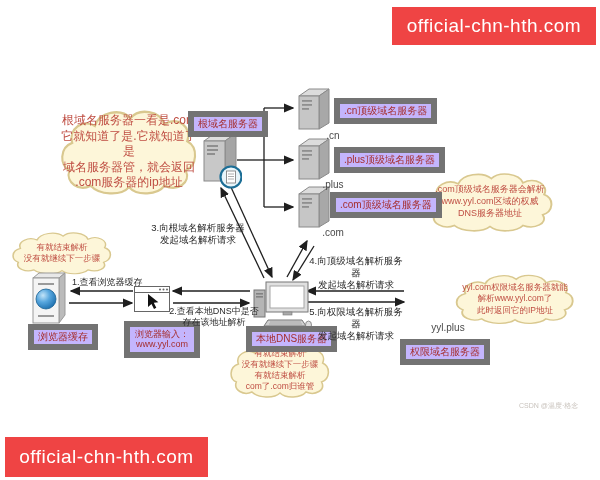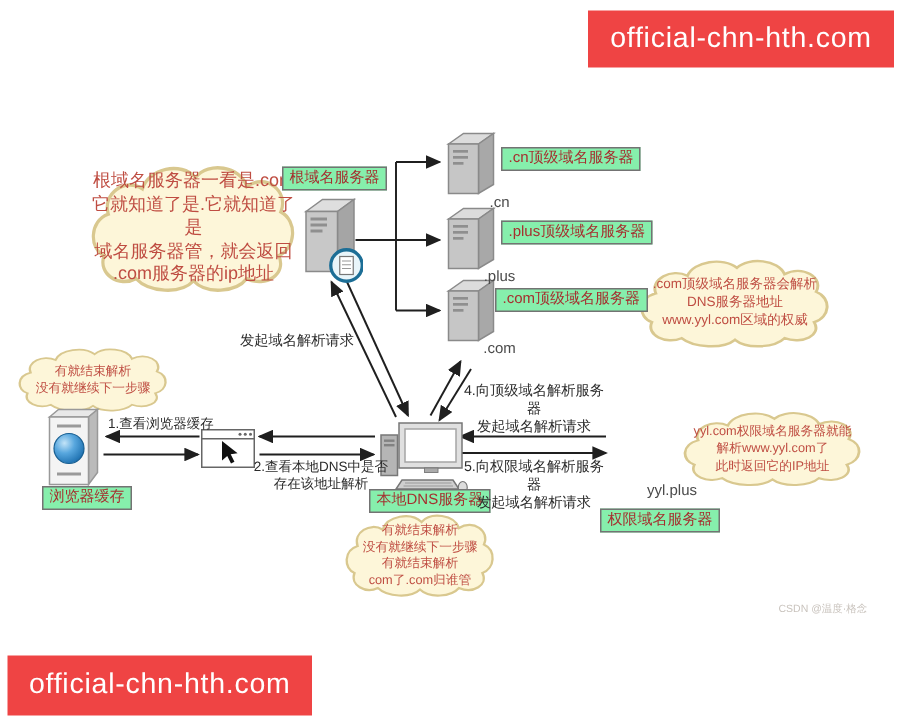--- a/index.html
+++ b/index.html
@@ -3,21 +3,21 @@
 <meta charset="utf-8">
 <style>
   html,body{margin:0;padding:0;background:#fff;}
   .canvas{position:relative;width:600px;height:480px;background:#ffffff;overflow:hidden;
           font-family:"Liberation Sans","DejaVu Sans",sans-serif;}
   .wires{position:absolute;left:0;top:0;z-index:1;}
   .ln{stroke:#1f1f1f;stroke-width:1.3;fill:none;}
   .icon{position:absolute;z-index:3;}
   .icon svg{display:block;width:100%;height:100%;}
   
-  .plabel{position:absolute;z-index:4;background:#86efac;border:1px solid #737373;color:#a52f2f;
+  .plabel{position:absolute;z-index:4;background:#c4b5fd;border:6px solid #737373;color:#a52f2f;
           font-size:10px;line-height:1.15;padding:1px 4px;white-space:nowrap;}
   .plabel.center{text-align:center;white-space:normal;}
   
   .cloud{position:absolute;z-index:2;display:flex;align-items:center;justify-content:center;}
   .cloud-bg{position:absolute;left:0;top:0;width:100%;height:100%;}
   .cloud-text{position:relative;z-index:1;text-align:center;color:#bf4d42;line-height:1.3;}
   
   .step{position:absolute;z-index:4;color:#2b2b2b;line-height:1.25;text-align:center;}
   
   .caption{position:absolute;z-index:4;color:#4a4a4a;font-size:10px;text-align:center;margin-left:19px;}
@@ -83,22 +83,22 @@
       <div>没有就继续下一步骤</div>
     </div>
   </div>
 
   <div class="cloud" style="left:424px;top:170px;width:132px;height:64px;">
     <svg class="cloud-bg" viewBox="0 0 200 120" preserveAspectRatio="none">
       <path d="M46,104 C30,112 10,100 16,84 C2,78 2,54 20,48 C14,30 36,16 52,26 C58,8 88,2 102,16 C114,2 144,6 150,24 C168,12 190,28 182,46 C198,54 196,78 180,84 C188,100 168,112 150,104 C140,116 112,118 100,106 C88,118 58,116 46,104 Z" fill="#fdf6d9" stroke="#d9c88f" stroke-width="3"></path>
     </svg>
     <div class="cloud-text" style="font-size:9px;">
       <div>.com顶级域名服务器会解析</div>
+      <div>www.yyl.com区域的权威</div>
       <div>DNS服务器地址</div>
-      <div>www.yyl.com区域的权威</div>
     </div>
   </div>
 
   <div class="cloud" style="left:453px;top:272px;width:124px;height:54px;">
     <svg class="cloud-bg" viewBox="0 0 200 120" preserveAspectRatio="none">
       <path d="M46,104 C30,112 10,100 16,84 C2,78 2,54 20,48 C14,30 36,16 52,26 C58,8 88,2 102,16 C114,2 144,6 150,24 C168,12 190,28 182,46 C198,54 196,78 180,84 C188,100 168,112 150,104 C140,116 112,118 100,106 C88,118 58,116 46,104 Z" fill="#fdf6d9" stroke="#d9c88f" stroke-width="3"></path>
     </svg>
     <div class="cloud-text" style="font-size:8.5px;">
       <div>yyl.com权限域名服务器就能</div>
       <div>解析www.yyl.com了</div>
@@ -210,34 +210,39 @@
       <ellipse cx="58.5" cy="48" rx="3" ry="4" fill="#dddddd" stroke="#777777" stroke-width="0.8"></ellipse>
     </svg>
   </div>
 
 
   <div class="plabel" style="left:188px;top:111px;">根域名服务器</div>
   <div class="plabel" style="left:334px;top:98px;">.cn顶级域名服务器</div>
   <div class="plabel" style="left:334px;top:147px;">.plus顶级域名服务器</div>
   <div class="plabel" style="left:330px;top:192px;">.com顶级域名服务器</div>
   <div class="plabel" style="left:28px;top:324px;">浏览器缓存</div>
+  <div class="plabel center" style="left:124px;top:321px;width:58px;font-size:9px;padding:2px 3px;">
+    <div>浏览器输入：</div>
+    <div>www.yyl.com</div>
+  </div>
   <div class="plabel" style="left:246px;top:326px;">本地DNS服务器</div>
   <div class="plabel" style="left:400px;top:339px;">权限域名服务器</div>
 
   <div class="caption" style="left:296px;top:130px;width:36px;">.cn</div>
   <div class="caption" style="left:292px;top:179px;width:44px;">.plus</div>
   <div class="caption" style="left:294px;top:227px;width:40px;">.com</div>
   <div class="caption" style="left:404px;top:322px;width:50px;">yyl.plus</div>
 
   <div class="step" style="left:72px;top:277px;width:75px;font-size:9px;text-align:left;">1.查看浏览器缓存</div>
   <div class="step" style="left:168px;top:306px;width:92px;font-size:9px;">
     <div>2.查看本地DNS中是否</div>
     <div>存在该地址解析</div>
   </div>
   <div class="step" style="left:144px;top:222px;width:108px;font-size:9.5px;">
+    <div>3.向根域名解析服务器</div>
     <div>发起域名解析请求</div>
   </div>
   <div class="step" style="left:306px;top:255px;width:100px;font-size:9.5px;">
     <div>4.向顶级域名解析服务器</div>
     <div>发起域名解析请求</div>
   </div>
   <div class="step" style="left:305px;top:306px;width:102px;font-size:9.5px;">
     <div>5.向权限域名解析服务器</div>
     <div>发起域名解析请求</div>
   </div>

